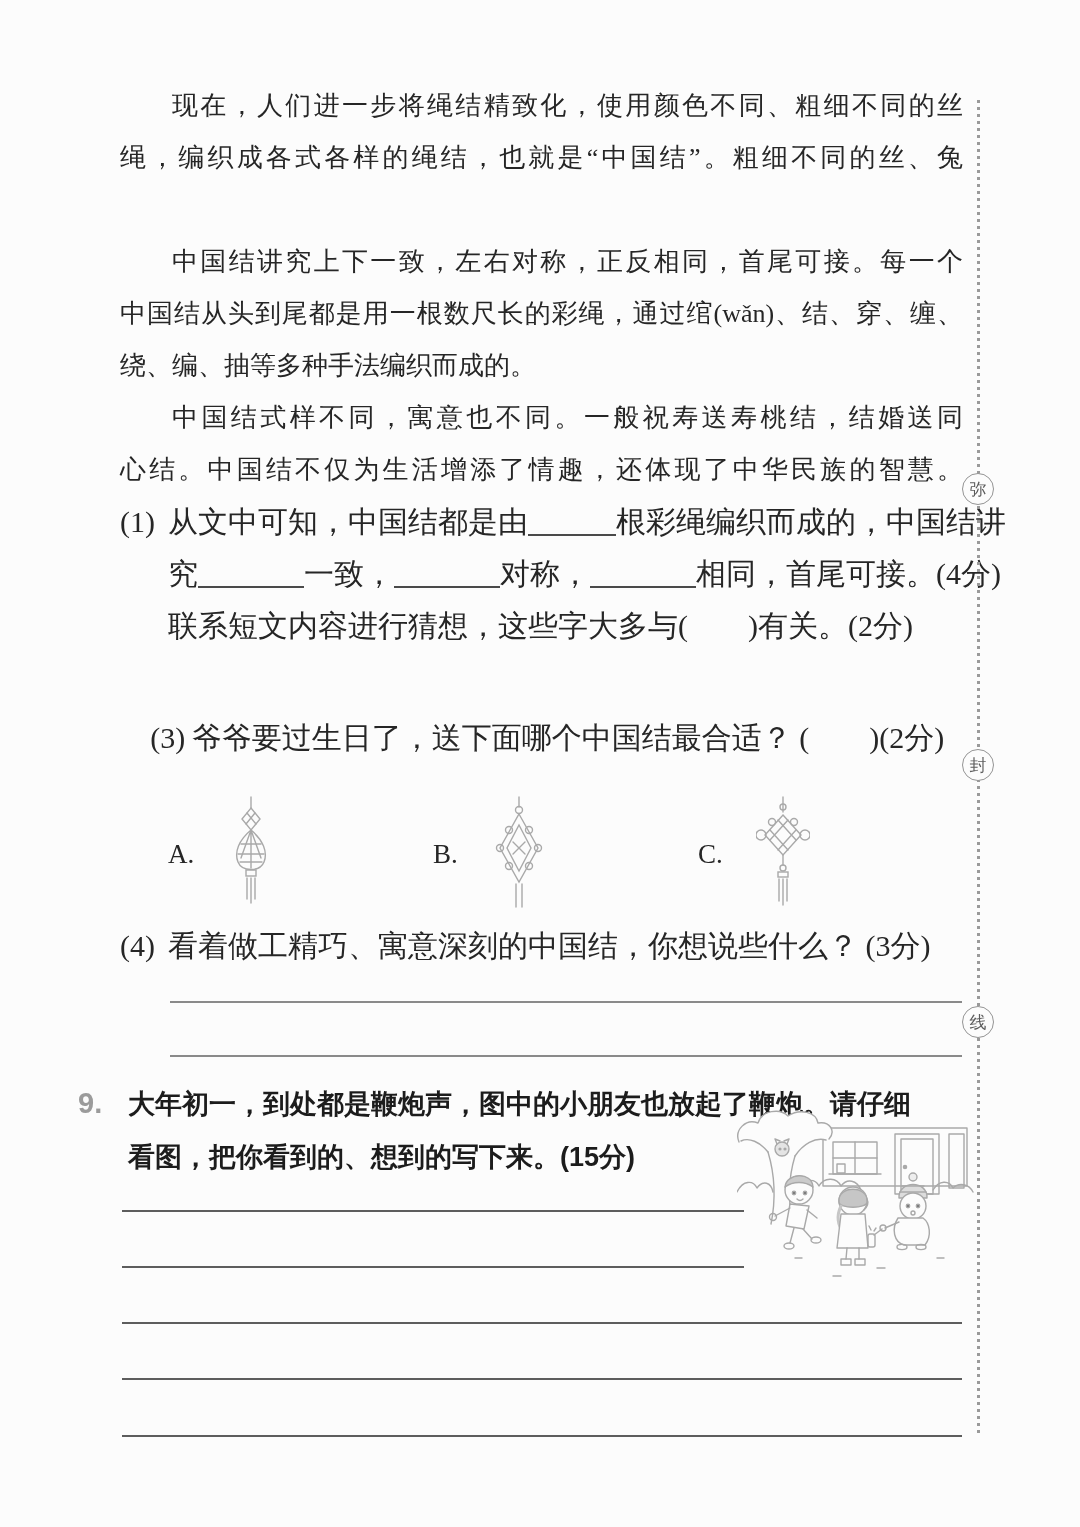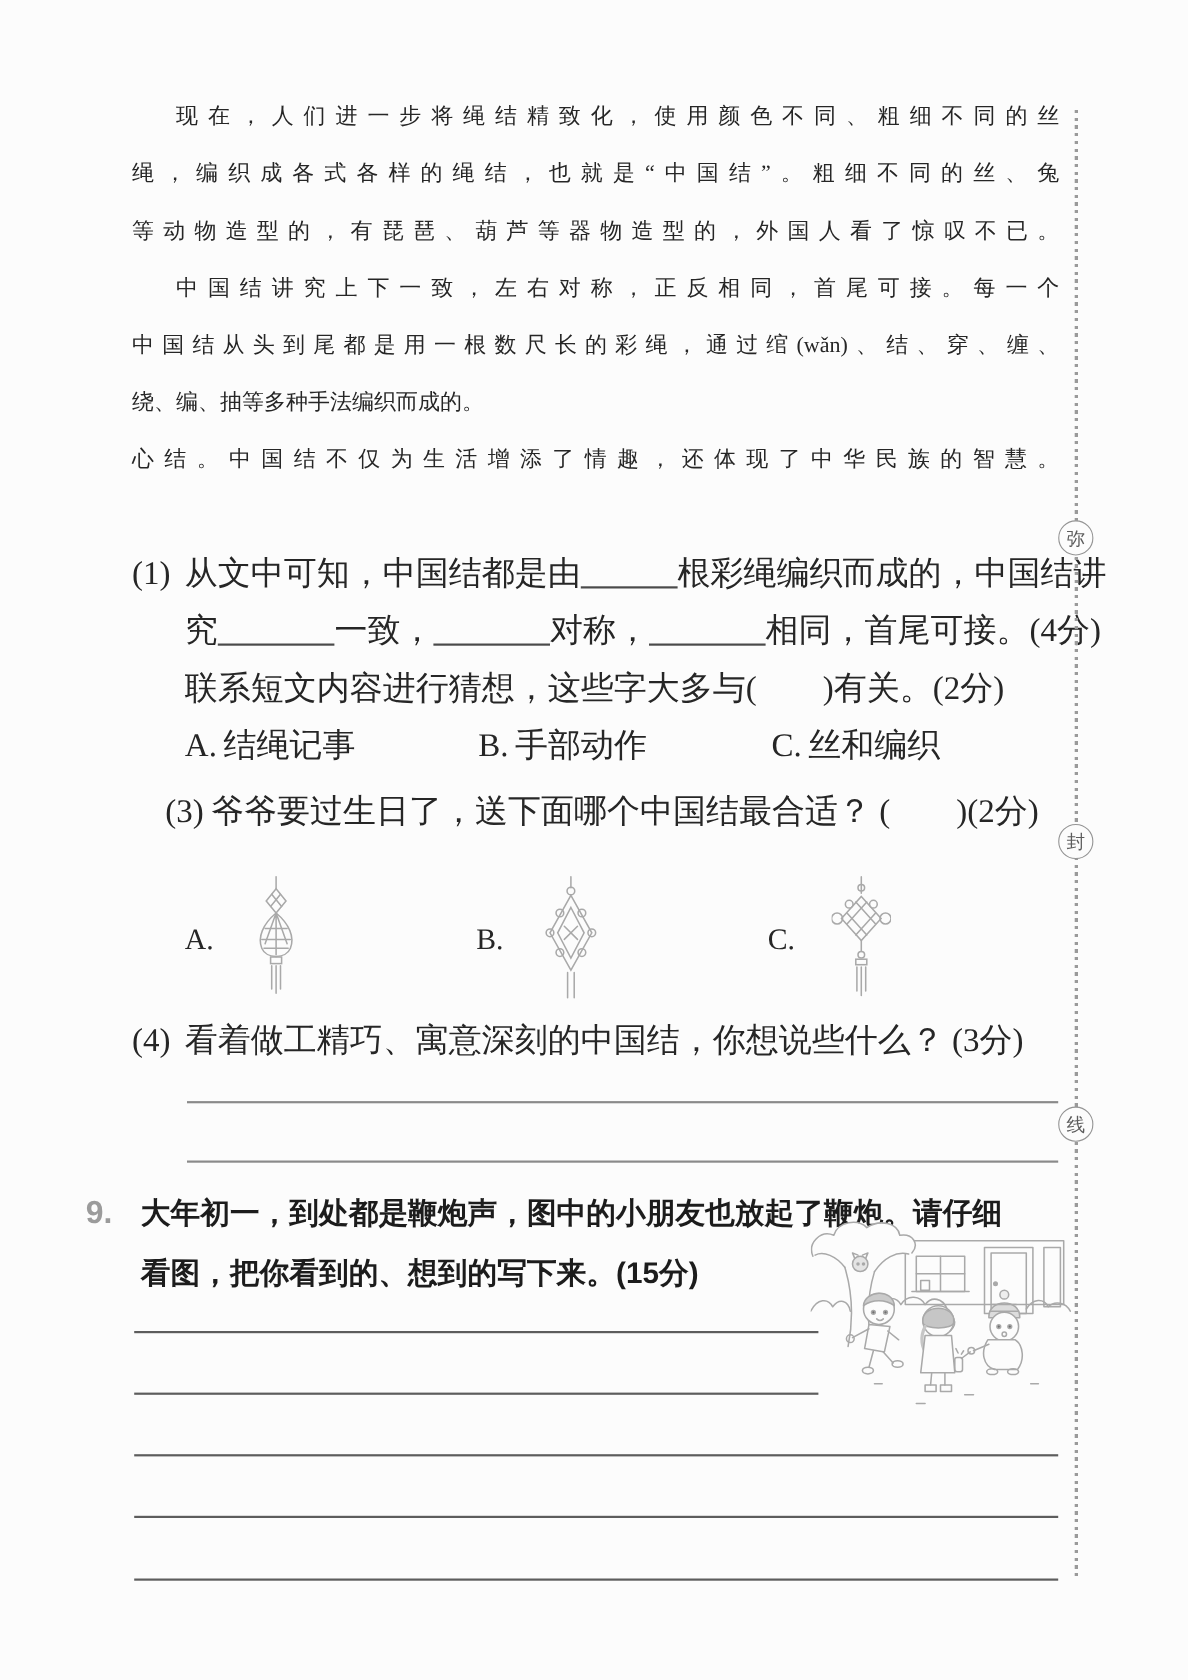--- a/index.html
+++ b/index.html
@@ -4,21 +4,21 @@
 <style>
   html,body{margin:0;padding:0;}
   body{
     width:1080px;height:1527px;position:relative;
     background:#fcfcfc;overflow:hidden;
     font-family:"Liberation Serif","DejaVu Serif",serif;
     color:#262626;
   }
   .abs{position:absolute;}
   
-  .para{left:120px;width:843px;font-size:20px;line-height:52px;}
+  .para{left:120px;width:843px;font-size:26px;line-height:52px;}
   .pline{white-space:nowrap;text-align:justify;text-align-last:justify;height:52px;}
   .pline.lastline{text-align-last:left;}
   .indent{text-indent:2em;}
   
   .q{left:120px;width:848px;font-size:30px;line-height:52px;padding-left:48px;box-sizing:border-box;}
   .qline{white-space:nowrap;height:52px;}
   .qline.fill{text-align:justify;text-align-last:justify;}
   .qnum{display:inline-block;width:48px;margin-left:-48px;}
   .tight{letter-spacing:-1.1px;}
   .blank{display:inline-block;border-bottom:2px solid #4a4a4a;height:26px;vertical-align:-4px;}
@@ -47,50 +47,45 @@
     background:#fcfcfc;color:#5c5c5c;font-size:17px;line-height:32px;text-align:center;box-sizing:border-box;}
   
   .illus svg{display:block;}
 </style>
 </head>
 <body>
 
 <div class="abs para" style="top:80px;">
   <div class="pline indent">现在，人们进一步将绳结精致化，使用颜色不同、粗细不同的丝</div>
   <div class="pline">绳，编织成各式各样的绳结，也就是“中国结”。粗细不同的丝、兔</div>
-  <div class="pline">等动物造型的，有琵琶、葫芦等器物造型的，外国人看了惊叹不已。</div>
 </div>
 
 <div class="abs para" style="top:236px;">
   <div class="pline indent">中国结讲究上下一致，左右对称，正反相同，首尾可接。每一个</div>
   <div class="pline">中国结从头到尾都是用一根数尺长的彩绳，通过绾(wǎn)、结、穿、缠、</div>
   <div class="pline lastline">绕、编、抽等多种手法编织而成的。</div>
 </div>
 
 <div class="abs para" style="top:392px;">
+  <div class="pline indent">中国结式样不同，寓意也不同。一般祝寿送寿桃结，结婚送同</div>
   <div class="pline">心结。中国结不仅为生活增添了情趣，还体现了中华民族的智慧。</div>
 </div>
 
 <div class="abs q" style="top:496px;">
   <div class="qline fill">
     <span class="qnum">(1)</span><span>从文中可知，中国结都是由</span><span class="blank b1"></span><span>根彩绳编织而成的，中国结讲</span>
   </div>
   <div class="qline fill">
     <span>究</span><span class="blank b2"></span><span>一致，</span><span class="blank b2"></span><span>对称，</span><span class="blank b2"></span><span>相同，首尾可接。</span><span>(4分)</span>
   </div>
 </div>
 
 <div class="abs q" style="top:600px;">
   <div class="qline">
     <span>联系短文内容进行猜想，这些字大多与(　　)有关。(2分)</span>
-  </div>
-  <div class="optrow">
-    <span class="opt"><span>A.</span> <span>结绳记事</span></span>
-    <span class="opt"><span>B.</span> <span>手部动作</span></span>
-    <span class="opt"><span>C.</span> <span>丝和编织</span></span>
   </div>
 </div>
 
 <div class="abs q" style="top:712px;text-align:center;">
   <div class="qline">
     <span class="qnum">(3)</span><span>爷爷要过生日了，送下面哪个中国结最合适？ (　　)(2分)</span>
   </div>
 </div>
 
 <div class="abs knots">

